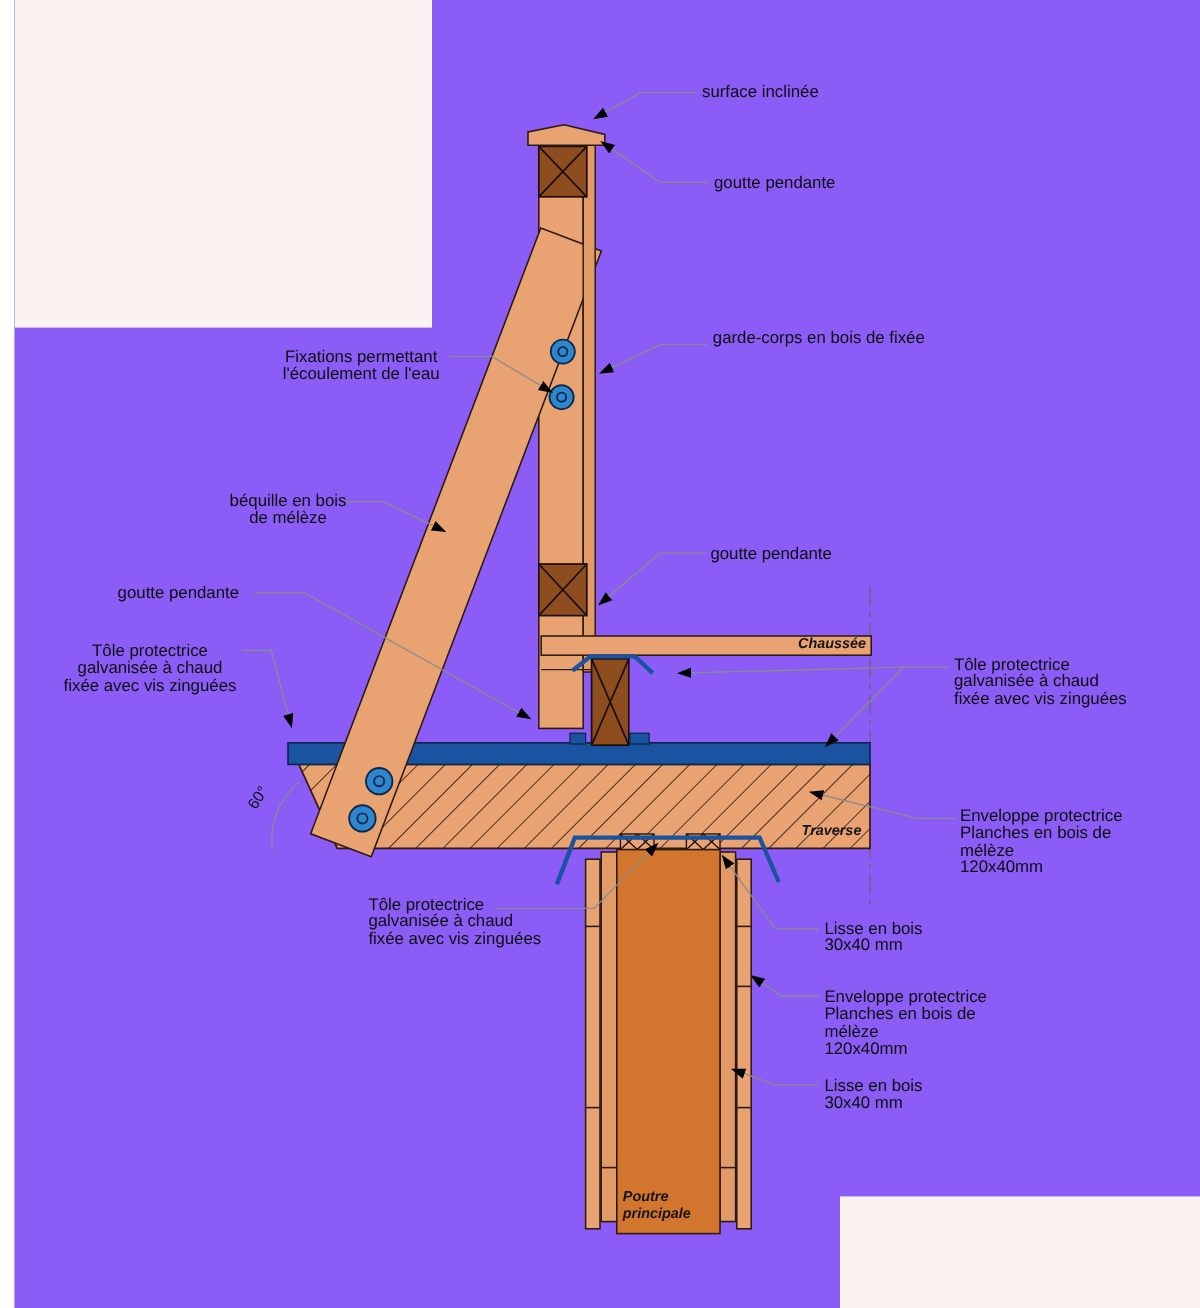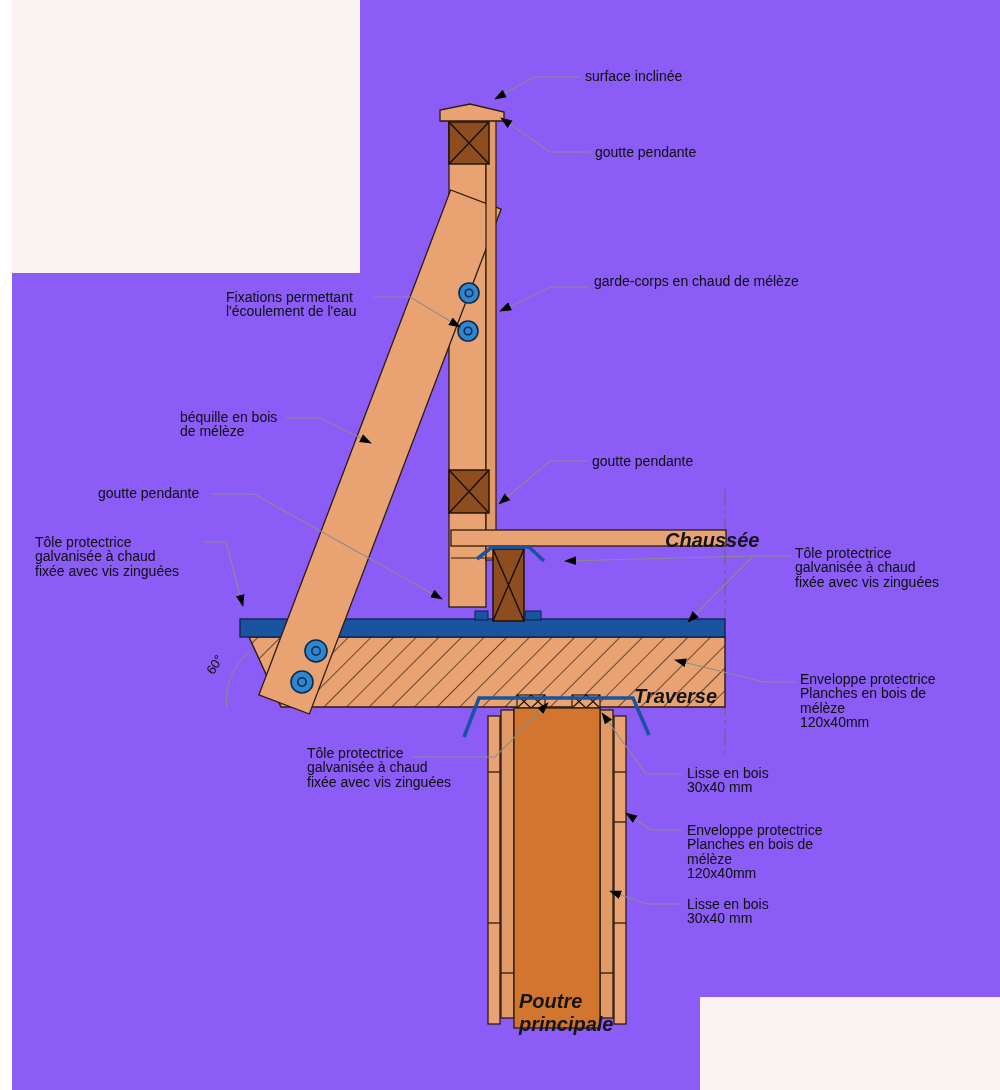--- a/index.html
+++ b/index.html
@@ -1,21 +1,21 @@
 <!DOCTYPE html>
 <html><head>
 <meta charset="utf-8">
 <style>
   html,body{margin:0;padding:0;background:#fff;}
   #stage{position:relative;width:1000px;height:1090px;background:#8b5cf6;overflow:hidden;
          font-family:"Liberation Sans", sans-serif;margin-left:12px;}
   #drawing{position:absolute;left:0;top:0;}
   .lbl{position:absolute;white-space:pre-line;font-size:14px;line-height:1.02;color:#0d0d0d;}
-  .center{}
-  .bi{font-weight:bold;font-style:italic;font-size:20px;color:#141414;white-space:pre-line;position:absolute;}
+  .center{text-align:center;}
+  .bi{font-weight:bold;font-style:italic;font-size:12px;color:#141414;white-space:pre-line;position:absolute;}
   .rot{transform:rotate(-57deg);transform-origin:center;}
 </style>
 </head>
 <body>
 
 <div id="stage">
 
 <svg id="drawing" width="1000" height="1090" viewBox="0 0 1000 1090">
   <defs>
     <pattern id="hatch" width="16" height="16" patternUnits="userSpaceOnUse" patternTransform="rotate(45)">
@@ -119,21 +119,21 @@
     <polyline points="784,682 752,682 663,660" marker-end="url(#arrow)"></polyline>
     <polyline points="400,757 483,757 536,703" marker-end="url(#arrow)"></polyline>
     <polyline points="670,774 634,774 590,713" marker-end="url(#arrow)"></polyline>
     <polyline points="670,830 639,830 614,813" marker-end="url(#arrow)"></polyline>
     <polyline points="670,904 634,904 598,891" marker-end="url(#arrow)"></polyline>
   </g>
 </svg>
 
 <div class="lbl" style="left:573px;top:69px;">surface inclinée</div>
 <div class="lbl" style="left:583px;top:145px;">goutte pendante</div>
-<div class="lbl" style="left:582px;top:274px;">garde-corps en chaud de mélèze</div>
+<div class="lbl" style="left:582px;top:274px;">garde-corps en bois de fixée</div>
 <div class="lbl center" style="left:214px;top:290px;width:150px;">Fixations permettant
 l'écoulement de l'eau</div>
 <div class="lbl center" style="left:168px;top:410px;width:120px;">béquille en bois
 de mélèze</div>
 <div class="lbl" style="left:86px;top:486px;">goutte pendante</div>
 <div class="lbl center" style="left:23px;top:535px;width:180px;">Tôle protectrice
 galvanisée à chaud
 fixée avec vis zinguées</div>
 <div class="lbl" style="left:580px;top:454px;">goutte pendante</div>
 <div class="lbl" style="left:783px;top:546px;">Tôle protectrice
@@ -150,17 +150,17 @@
 30x40 mm</div>
 <div class="lbl" style="left:675px;top:823px;">Enveloppe protectrice
 Planches en bois de
 mélèze
 120x40mm</div>
 <div class="lbl" style="left:675px;top:897px;">Lisse en bois
 30x40 mm</div>
 <div class="lbl rot" style="left:193px;top:658px;font-size:13px;">60°</div>
 
 <div class="bi" style="left:653px;top:529px;">Chaussée</div>
-<div class="bi" style="left:622px;top:685px;text-align:right;">Traverse</div>
+<div class="bi" style="left:656px;top:685px;text-align:right;">Traverse</div>
 <div class="bi" style="left:507px;top:990px;font-style:italic;">Poutre
 principale</div>
 
 </div>
 
 </body></html>

